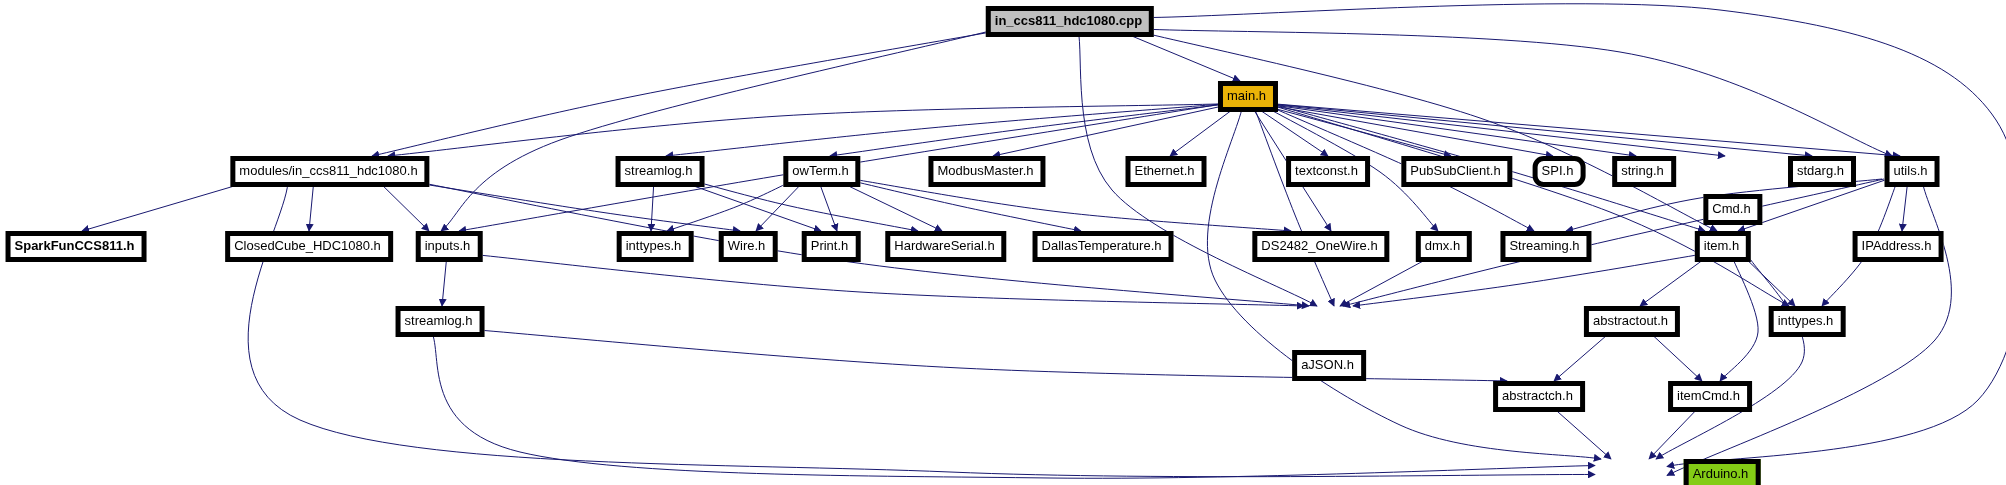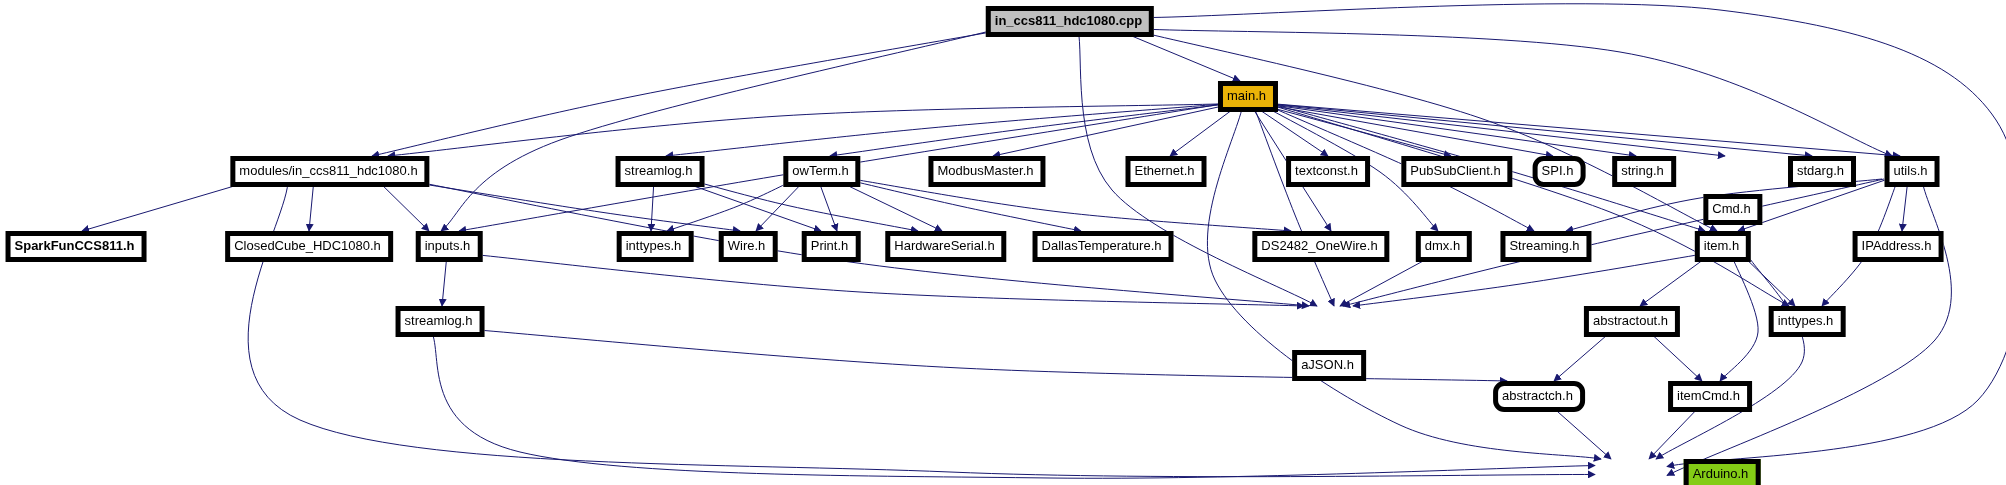--- a/index.html
+++ b/index.html
@@ -127,16 +127,16 @@
     <div class="node" style="left: 1103px; top: 231px; background: rgb(255, 255, 255); border-color: rgb(0, 0, 0);">DallasTemperature.h</div>
     <div class="node" style="left: 1321px; top: 231px; background: rgb(255, 255, 255); border-color: rgb(0, 0, 0);">DS2482_OneWire.h</div>
     <div class="node" style="left: 1444px; top: 231px; background: rgb(255, 255, 255); border-color: rgb(0, 0, 0);">dmx.h</div>
     <div class="node" style="left: 1546px; top: 231px; background: rgb(255, 255, 255); border-color: rgb(0, 0, 0);">Streaming.h</div>
     <div class="node" style="left: 1723px; top: 231px; background: rgb(255, 255, 255); border-color: rgb(0, 0, 0);">item.h</div>
     <div class="node" style="left: 1898px; top: 231px; background: rgb(255, 255, 255); border-color: rgb(0, 0, 0);">IPAddress.h</div>
     <div class="node" style="left: 440px; top: 306px; background: rgb(255, 255, 255); border-color: rgb(0, 0, 0);">streamlog.h</div>
     <div class="node" style="left: 1329px; top: 306px; background: rgb(255, 255, 255); border-color: rgb(0, 0, 0); margin-top: 44px;">aJSON.h</div>
     <div class="node" style="left: 1632px; top: 306px; background: rgb(255, 255, 255); border-color: rgb(0, 0, 0);">abstractout.h</div>
     <div class="node" style="left: 1807px; top: 306px; background: rgb(255, 255, 255); border-color: rgb(0, 0, 0);">inttypes.h</div>
-    <div class="node" style="left: 1539px; top: 381px; background: rgb(255, 255, 255); border-color: rgb(0, 0, 0); border-radius: 11px;">abstractch.h</div>
+    <div class="node" style="left: 1539px; top: 381px; background: rgb(255, 255, 255); border-color: rgb(0, 0, 0);">abstractch.h</div>
     <div class="node" style="left: 1710px; top: 381px; background: rgb(255, 255, 255); border-color: rgb(0, 0, 0);">itemCmd.h</div>
     <div class="node" style="left: 1722px; top: 459px; background: #84cc16; border-color: rgb(0, 0, 0);">Arduino.h</div>
   </div>
 
 </body></html>

